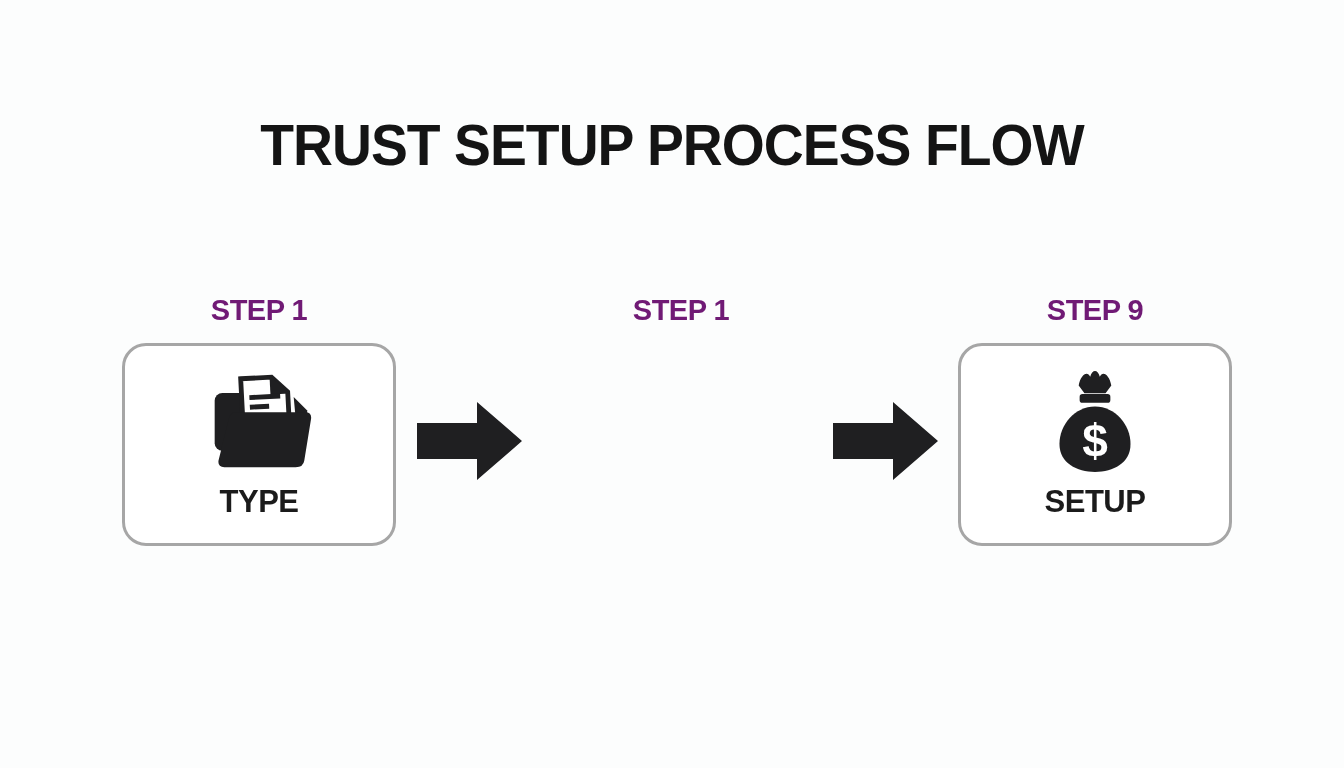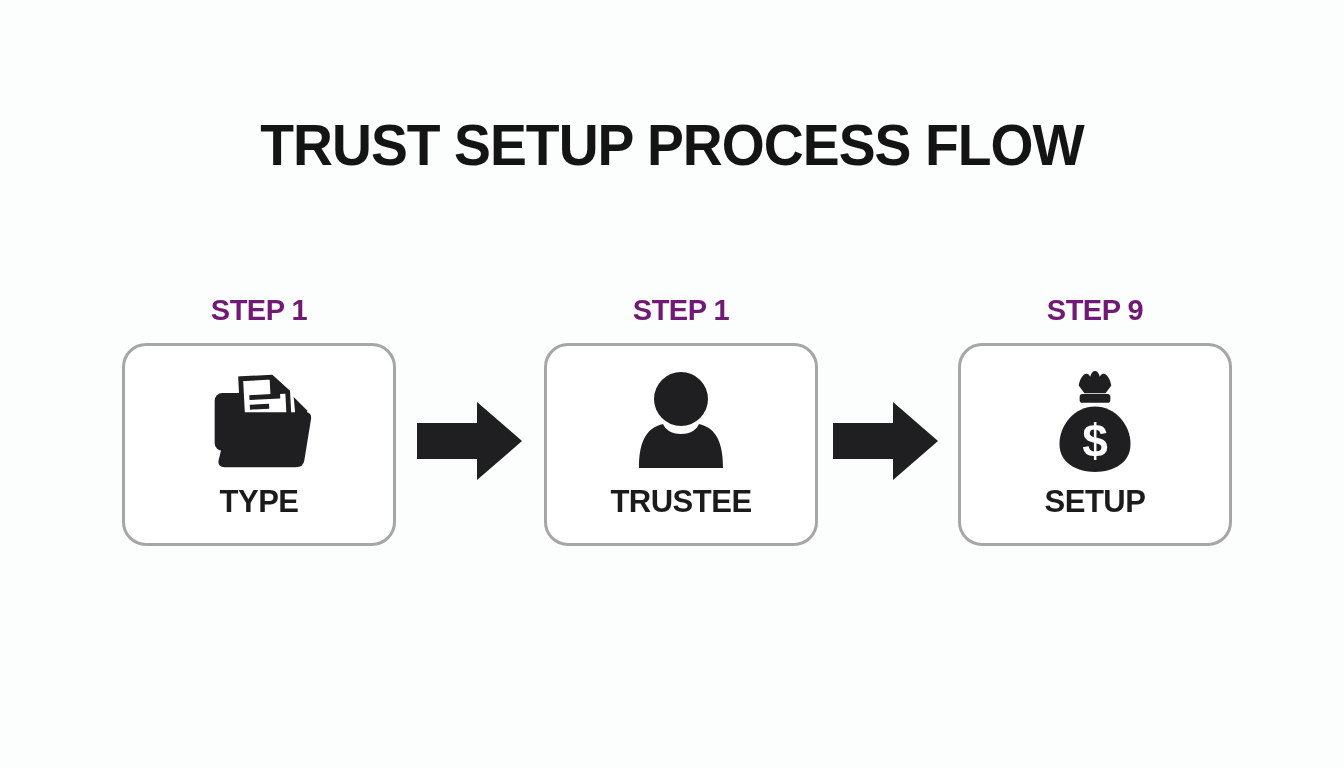--- a/index.html
+++ b/index.html
@@ -123,29 +123,20 @@
   </div>
 
   <div class="connector c1">
     <svg width="105" height="78" viewBox="0 0 105 78" aria-hidden="true">
       <polygon class="ink" points="0,21 60,21 60,0 105,39 60,78 60,57 0,57"></polygon>
     </svg>
   </div>
 
   <div class="step-group g2">
     <div class="step-label">STEP 1</div>
-    <div class="step-card">
-      <div class="card-icon">
-        <svg width="100" height="100" viewBox="0 0 100 100" aria-hidden="true">
-          <circle class="ink" cx="50" cy="28" r="27"></circle>
-          <path class="ink" d="M50,63 C40,63 34,58 32,53 C13,57 8,75 8,97 L92,97 C92,75 87,57 68,53 C66,58 60,63 50,63 Z"></path>
-        </svg>
-      </div>
-      <div class="item-label">TRUSTEE</div>
-    </div>
   </div>
 
   <div class="connector c2">
     <svg width="105" height="78" viewBox="0 0 105 78" aria-hidden="true">
       <polygon class="ink" points="0,21 60,21 60,0 105,39 60,78 60,57 0,57"></polygon>
     </svg>
   </div>
 
   <div class="step-group g3">
     <div class="step-label">STEP 9</div>

